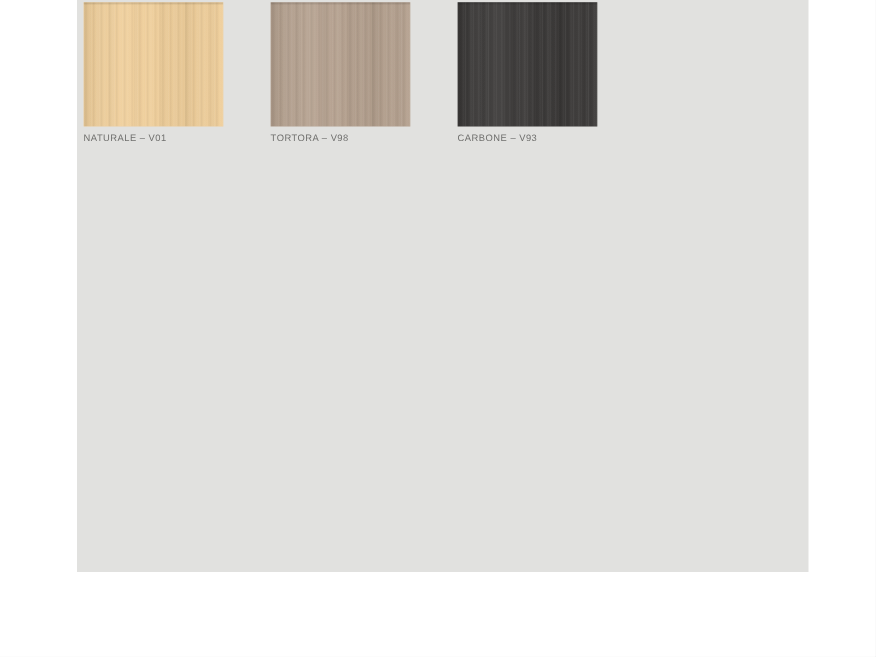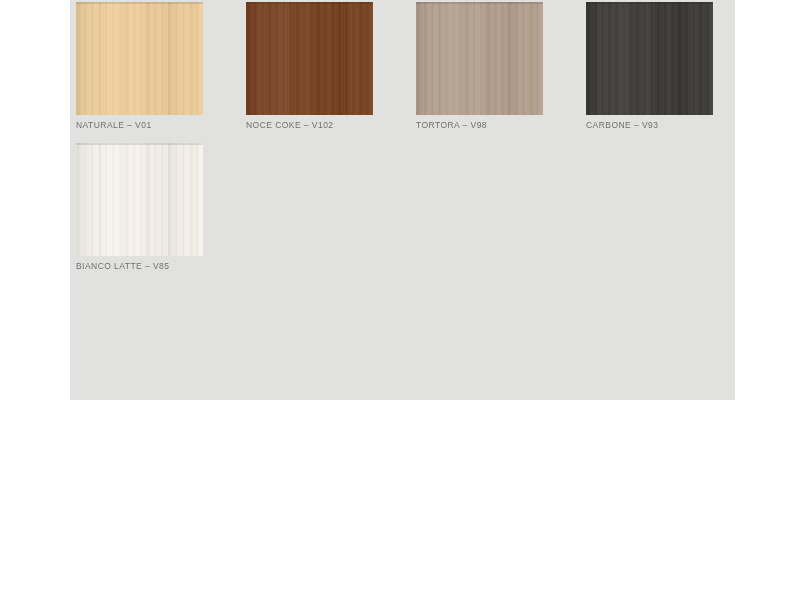--- a/index.html
+++ b/index.html
@@ -20,21 +20,21 @@
     height: 597px;
     background: #ffffff;
   }
 
   
   #palette-panel {
     position: absolute;
     left: 70px;
     top: 0;
     width: 665px;
-    height: 400px;
+    height: 520px;
     background: #e1e1df;
   }
 
   #swatch-grid {
     position: absolute;
     left: 6px;
     top: 2px;
     width: 659px;
     display: grid;
     grid-template-columns: repeat(4, 170px);
@@ -119,49 +119,33 @@
     <div id="swatch-grid">
         <div class="swatch-cell">
           <div class="swatch-chip" style="background: rgb(239, 206, 154);">
             <div class="grain"></div>
             <div class="sheen"></div>
             <div class="topline"></div>
           </div>
           <div class="swatch-label">NATURALE – V01</div>
         </div>
         <div class="swatch-cell">
-          <div class="swatch-chip" style="background: rgb(119, 64, 31);">
-            <div class="grain"></div>
-            <div class="sheen"></div>
-            <div class="topline"></div>
-          </div>
-          <div class="swatch-label">NOCE COKE – V102</div>
-        </div>
-        <div class="swatch-cell">
           <div class="swatch-chip" style="background: rgb(180, 160, 142);">
             <div class="grain"></div>
             <div class="sheen"></div>
             <div class="topline"></div>
           </div>
           <div class="swatch-label">TORTORA – V98</div>
         </div>
         <div class="swatch-cell">
           <div class="swatch-chip" style="background: rgb(58, 56, 55);">
             <div class="grain"></div>
             <div class="sheen"></div>
             <div class="topline"></div>
           </div>
           <div class="swatch-label">CARBONE – V93</div>
         </div>
-        <div class="swatch-cell">
-          <div class="swatch-chip" style="background: rgb(247, 243, 236);">
-            <div class="grain"></div>
-            <div class="sheen"></div>
-            <div class="topline"></div>
-          </div>
-          <div class="swatch-label">BIANCO LATTE – V85</div>
-        </div>
         <div class="empty-cell"></div>
         <div class="empty-cell"></div>
         <div class="empty-cell"></div>
       </div>
   </div>
 </div>
 
 </body></html>

